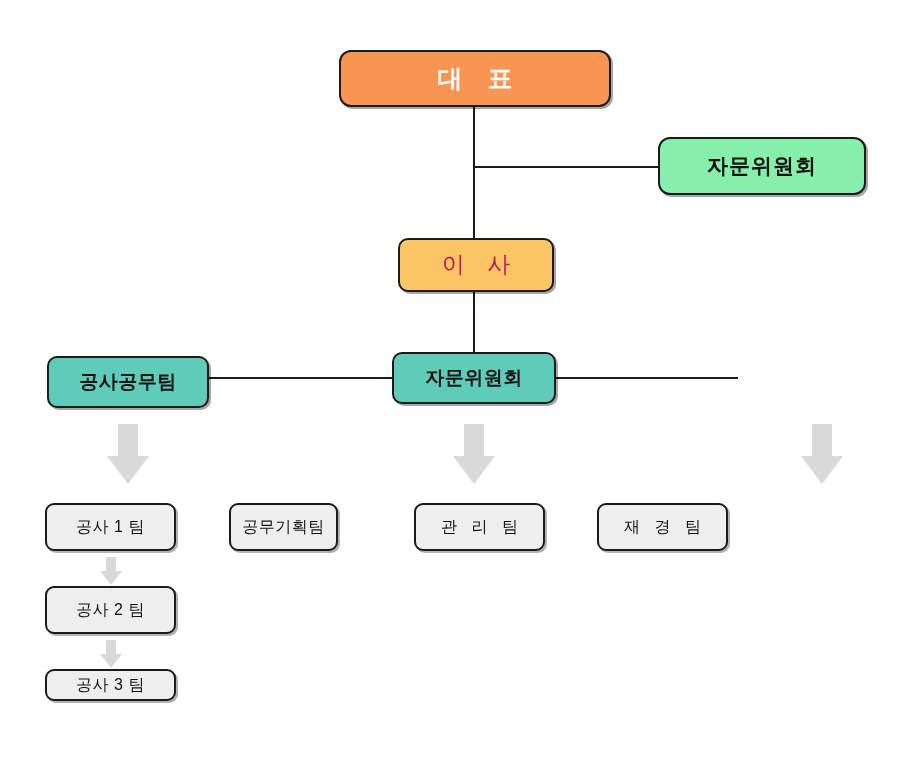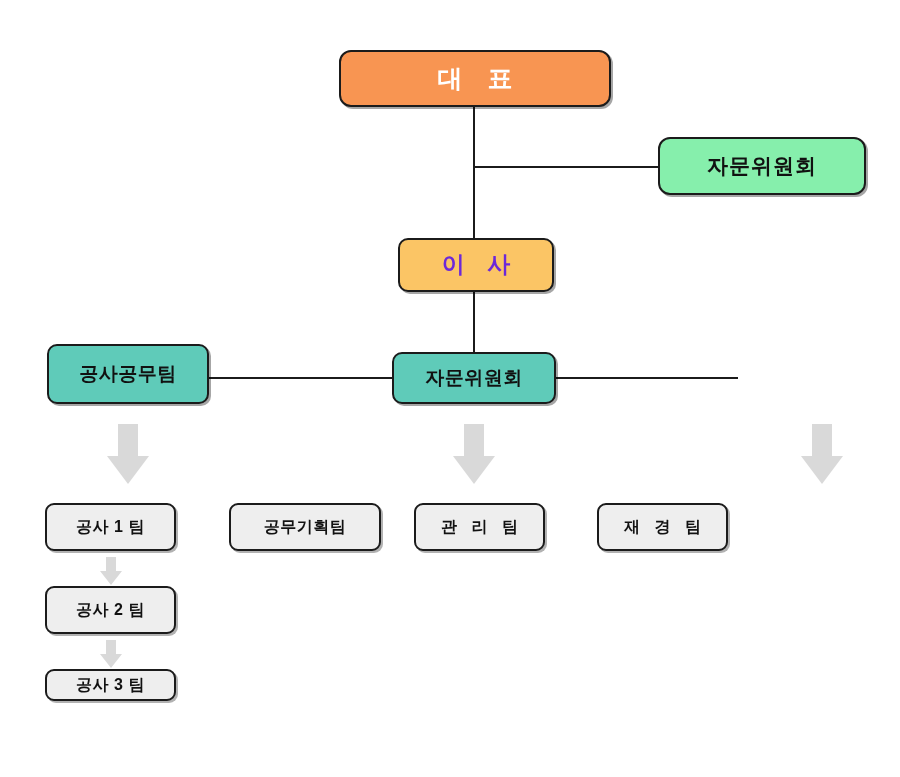--- a/index.html
+++ b/index.html
@@ -50,23 +50,23 @@
     background: #86efac;
     color: #111111;
     font-size: 21px;
     font-weight: bold;
     letter-spacing: 1px;
     border-radius: 12px;
     box-shadow: 2px 2px 0 rgba(0,0,0,0.35);
   }
   .node.level-director {
     background: #fbc565;
-    color: #6d28d9;
+    color: #be185d;
     font-size: 23px;
-    font-weight: bold;
+    font-weight: normal;
     letter-spacing: 8px;
     text-indent: 8px;
     border-radius: 10px;
     box-shadow: 2px 2px 0 rgba(0,0,0,0.35);
   }
   .node.level-team {
     background: #5fcbb9;
     color: #111111;
     font-size: 19px;
     font-weight: bold;
@@ -74,21 +74,21 @@
     box-shadow: 2px 2px 0 rgba(0,0,0,0.35);
   }
   .node.level-team.spaced {
     letter-spacing: 7px;
     text-indent: 7px;
   }
   .node.level-sub {
     background: #eeeeee;
     color: #111111;
     font-size: 16px;
-    font-weight: bold;
+    font-weight: normal;
     border: 2px solid #1b1b1b;
     border-radius: 9px;
     box-shadow: 2px 2px 0 rgba(0,0,0,0.30);
   }
   .node.level-sub.spaced {
     letter-spacing: 5px;
     text-indent: 5px;
   }
 
   
@@ -159,21 +159,21 @@
   <div class="line v" style="left:445px; top:292px; height:86px;"></div>
 
   <div class="line h" style="left:180px; top:377px; width:530px;"></div>
 
   <div class="node level-ceo" style="left:311px; top:50px; width:272px; height:57px;">대  표</div>
 
   <div class="node level-advisory" style="left:630px; top:137px; width:208px; height:58px;">자문위원회</div>
 
   <div class="node level-director" style="left:370px; top:238px; width:156px; height:54px;">이  사</div>
 
-  <div class="node level-team" style="left:19px; top:344px; width:162px; height:60px;text-align:center;">공사공무팀</div>
+  <div class="node level-team" style="left:19px; top:356px; width:162px; height:52px;text-align:center;">공사공무팀</div>
 
   <div class="node level-team" style="left:364px; top:352px; width:164px; height:52px;">자문위원회</div>
 
 
   <div class="arrow-big" style="left:79px; top:424px; width:42px; height:60px;">
     <div class="shaft"></div>
     <div class="head"></div>
   </div>
 
   <div class="arrow-big" style="left:425px; top:424px; width:42px; height:60px;">
@@ -181,21 +181,21 @@
     <div class="head"></div>
   </div>
 
   <div class="arrow-big" style="left:773px; top:424px; width:42px; height:60px;">
     <div class="shaft"></div>
     <div class="head"></div>
   </div>
 
   <div class="node level-sub" style="left:17px; top:503px; width:131px; height:48px;">공사 1 팀</div>
 
-  <div class="node level-sub" style="left:201px; top:503px; width:152px; height:48px;">공무기획팀</div>
+  <div class="node level-sub" style="left:201px; top:503px; width:109px; height:48px;">공무기획팀</div>
 
   <div class="node level-sub spaced" style="left:386px; top:503px; width:131px; height:48px;">관 리 팀</div>
 
   <div class="node level-sub spaced" style="left:569px; top:503px; width:131px; height:48px;">재 경 팀</div>
 
 
   <div class="arrow-small" style="left:72px; top:557px; width:22px; height:28px;">
     <div class="shaft"></div>
     <div class="head"></div>
   </div>

